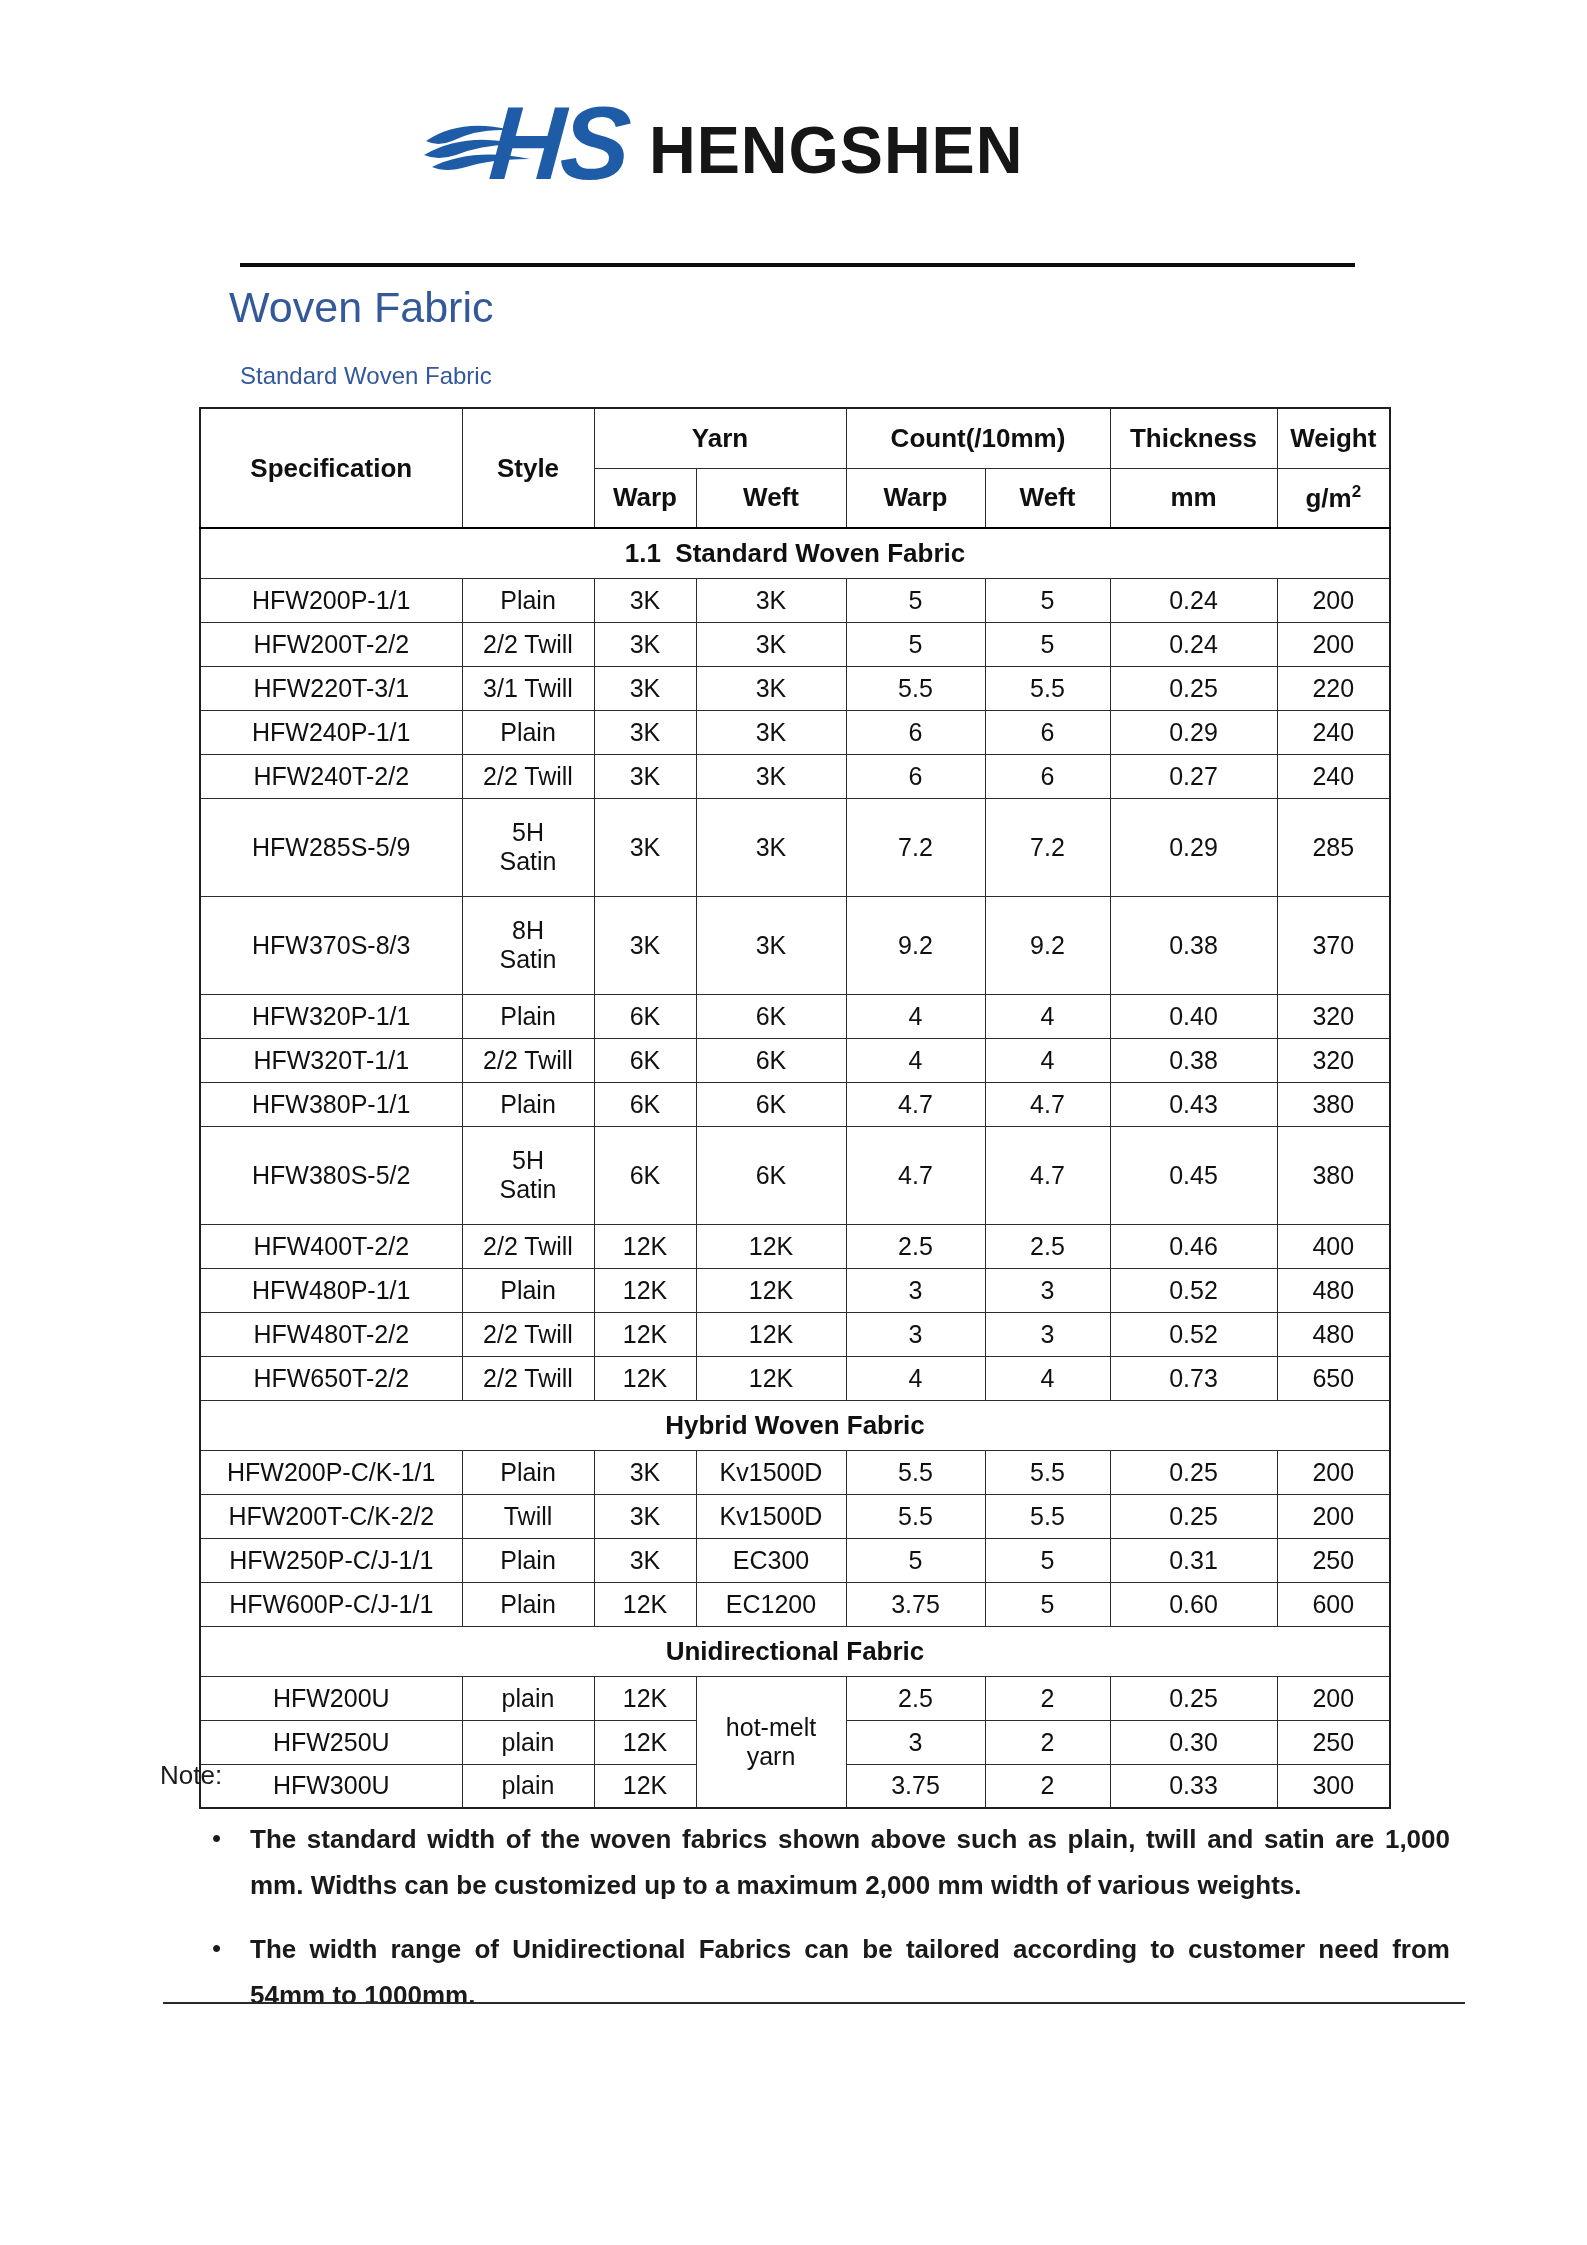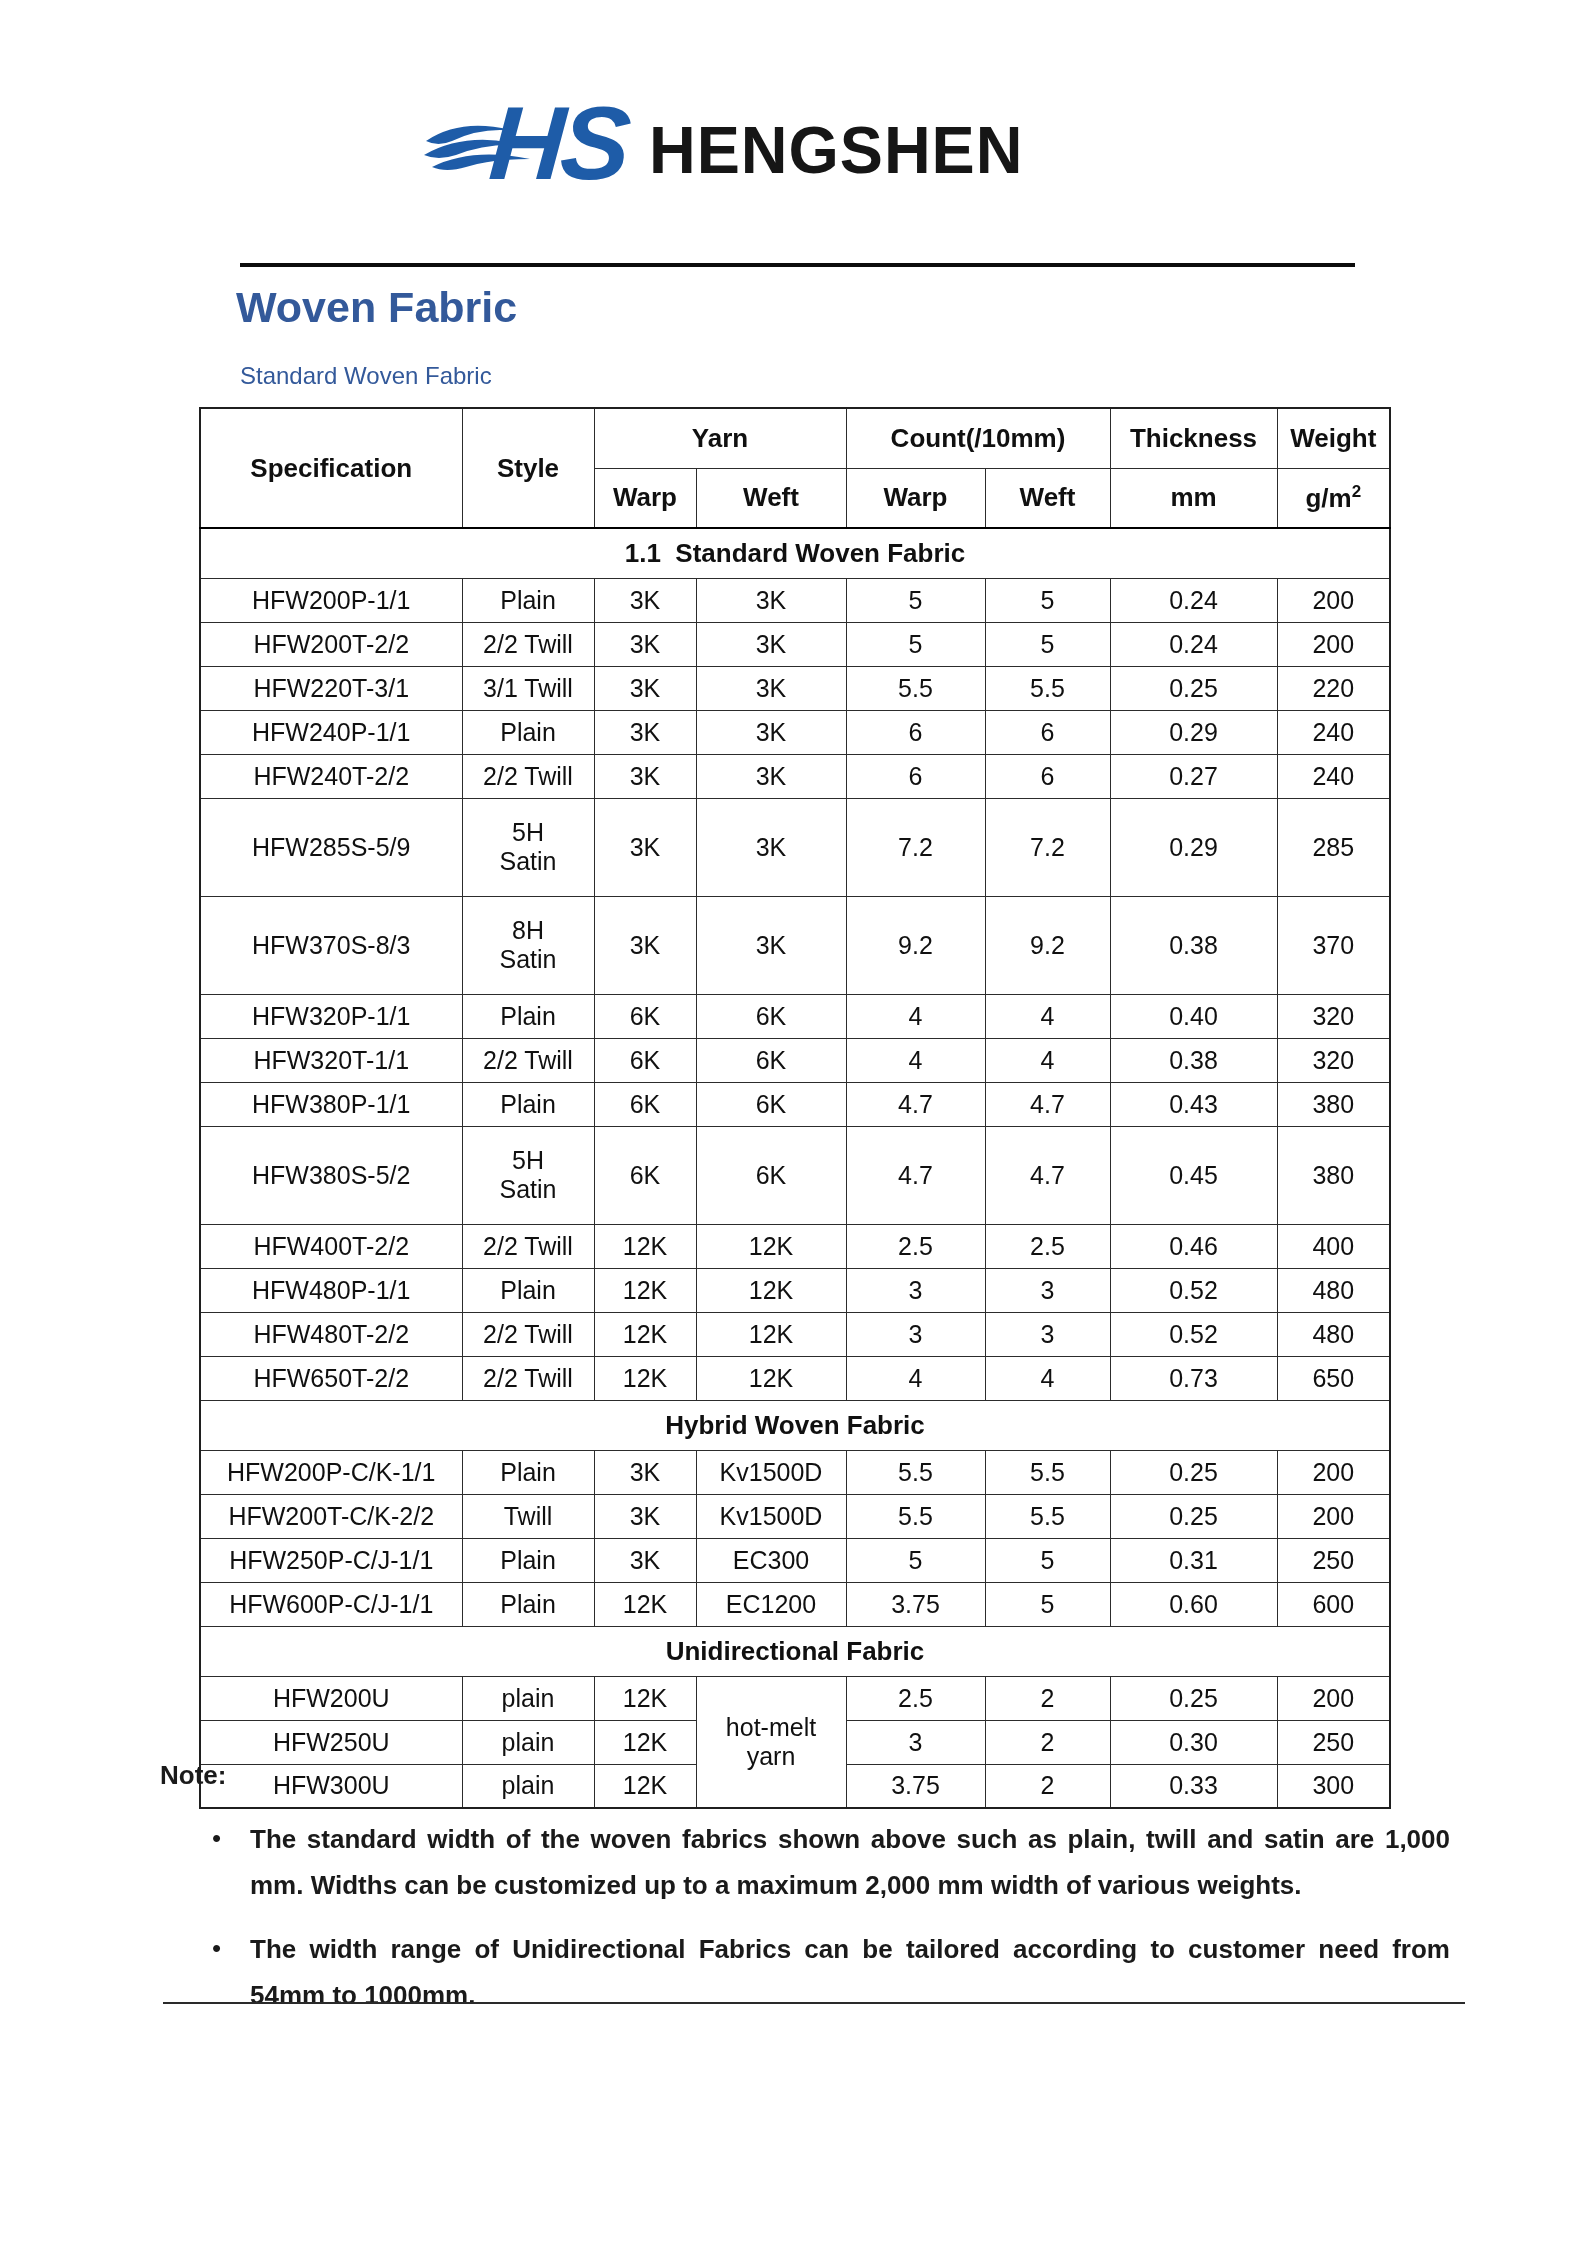--- a/index.html
+++ b/index.html
@@ -25,22 +25,22 @@
   .logo-brand{
     font-size:66px;font-weight:800;color:#161616;letter-spacing:1px;
     line-height:66px;margin-left:14px;margin-bottom:2px;transform:scaleX(0.98);
     transform-origin:left bottom;white-space:nowrap;
   }
   
   .top-rule{position:absolute;left:240px;top:263px;width:1115px;height:4px;background:#0c0c0c;}
   .footer-rule{position:absolute;left:163px;top:2002px;width:1302px;height:2px;background:#2a2a2a;}
   
   .page-title{
-    position:absolute;left:236px;top:283px;
-    font-size:43px;font-weight:bold;color:#33599a;
+    position:absolute;left:229px;top:283px;
+    font-size:43px;font-weight:normal;color:#33599a;
   }
   .page-subtitle{
     position:absolute;left:240px;top:362px;
     font-size:24px;font-weight:normal;color:#33599a;
   }
   
   .spec-table{
     position:absolute;left:199px;top:407px;width:1190px;
     border-collapse:collapse;table-layout:fixed;
     font-size:25px;color:#101010;
@@ -55,21 +55,21 @@
   .spec-table thead th.hb{border-bottom:2px solid #000000;}
   .spec-table tbody tr{height:44px;margin-top:8px;}
   .spec-table tbody tr.tall{height:98px;}
   .spec-table tbody tr.section-row{height:50px;}
   .spec-table tbody tr.section-row td{
     font-weight:bold;font-size:26px;border-left:none;border-right:none;white-space:pre-wrap;
   }
   sup{font-size:17px;}
   
   .note-block{position:absolute;left:160px;top:1752px;width:1300px;font-size:26px;line-height:46px;}
-  .note-label{font-weight:bold;margin-bottom:8px;}
+  .note-label{font-weight:normal;margin-bottom:8px;}
   .bullet{position:relative;padding-left:90px;padding-right:10px;margin-top:18px;}
   .bullet .dot{position:absolute;left:52px;top:-1px;font-size:26px;}
   .bullet .btext{display:block;text-align:justify;font-weight:bold;}
 </style>
 </head>
 <body>
 
 <div class="logo-wrap">
   <div class="logo-mono">
     <svg class="logo-wave" width="150" height="70" viewBox="0 0 150 70">

